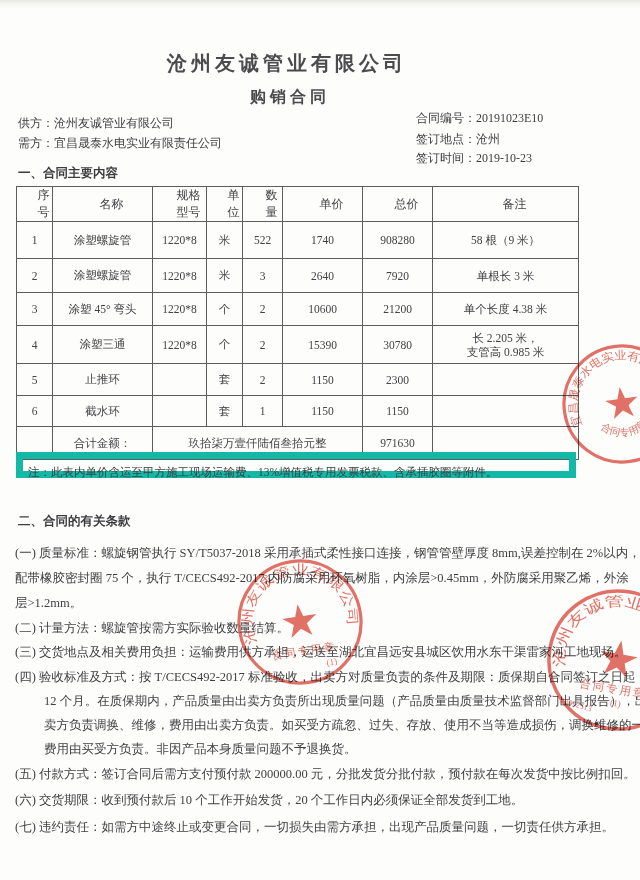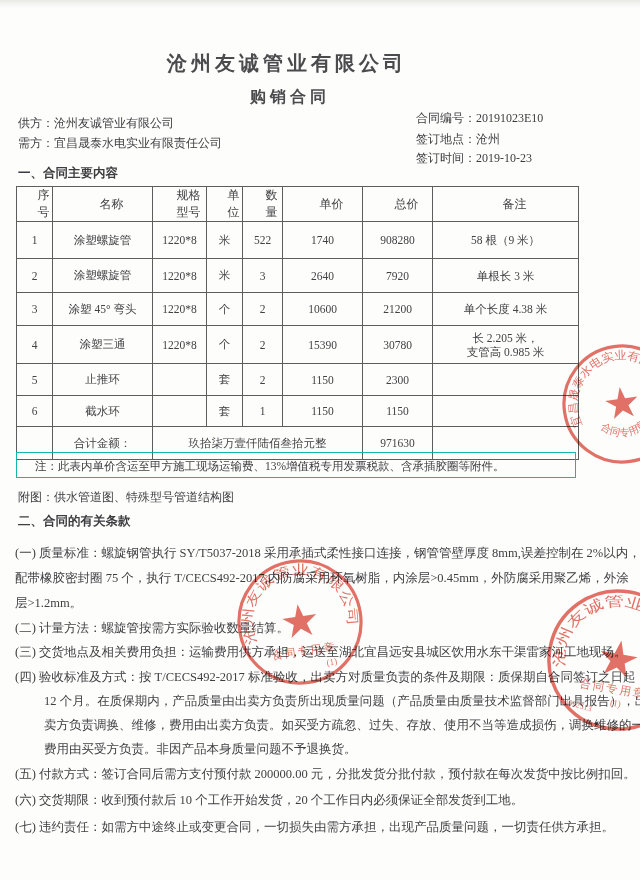--- a/index.html
+++ b/index.html
@@ -19,22 +19,22 @@
     font-size:16px;font-weight:600;letter-spacing:4px;color:#4b4b4e;}
   .line12{font-size:12px;}
   .heading{font-size:12.5px;font-weight:600;}
   table.main{position:absolute;left:16px;top:186px;border-collapse:collapse;
     table-layout:fixed;width:562px;font-size:11.5px;color:#424245;}
   table.main td,table.main th{border:1px solid #5d5d60;text-align:center;
     vertical-align:middle;padding:0 2px;overflow:hidden;font-weight:normal;}
   table.main th{font-size:12px;padding-left:20px;}
   td.remark{white-space:pre-line;line-height:14px;}
   .notebox{position:absolute;left:16px;top:452px;width:560px;height:26px;
-    border:1px solid #14b8a6;font-size:11.5px;line-height:26px;
-    padding-left:18px;box-sizing:border-box;white-space:nowrap;}
+    border:7px solid #14b8a6;font-size:11.5px;line-height:26px;
+    padding-left:5px;box-sizing:border-box;white-space:nowrap;}
   .clause{position:absolute;font-size:12.5px;white-space:nowrap;color:#3f3f42;}
   .stamp{position:absolute;opacity:.8;mix-blend-mode:multiply;}
   .stamp text{fill:#dc4f41;font-family:"Liberation Serif","DejaVu Serif",serif;}
   .stamp circle{fill:none;stroke:#dc4f41;}
   .stamp polygon{fill:#dc4f41;}
   .dot{position:absolute;width:3px;height:3px;border-radius:50%;background:#3a3a3a;}
 </style>
 </head>
 <body>
 
@@ -141,21 +141,20 @@
       <td>合计金额：</td>
       <td colspan="4">玖拾柒万壹仟陆佰叁拾元整</td>
       <td>971630</td>
       <td></td>
     </tr>
   </tbody>
     </table>
 
   <div class="notebox">注：此表内单价含运至甲方施工现场运输费、13%增值税专用发票税款、含承插胶圈等附件。</div>
 
-  <div class="abs line12" style="left:18px;top:489px;">附图：供水管道图、特殊型号管道结构图</div>
   <div class="abs heading" style="left:18px;top:513px;">二、合同的有关条款</div>
 
   <div class="clause" style="left:15px;top:545px;">(一) 质量标准：螺旋钢管执行 SY/T5037-2018 采用承插式柔性接口连接，钢管管壁厚度 8mm,误差控制在 2%以内，</div>
   <div class="clause" style="left:15px;top:570px;">配带橡胶密封圈 75 个，执行 T/CECS492-2017,内防腐采用环氧树脂，内涂层&gt;0.45mm，外防腐采用聚乙烯，外涂</div>
   <div class="clause" style="left:15px;top:595px;">层&gt;1.2mm。</div>
   <div class="clause" style="left:15px;top:620px;">(二) 计量方法：螺旋管按需方实际验收数量结算。</div>
   <div class="clause" style="left:15px;top:644px;">(三) 交货地点及相关费用负担：运输费用供方承担，运送至湖北宜昌远安县城区饮用水东干渠雷家河工地现场。</div>
   <div class="clause" style="left:15px;top:669px;">(四) 验收标准及方式：按 T/CECS492-2017 标准验收，出卖方对质量负责的条件及期限：质保期自合同签订之日起</div>
   <div class="clause" style="left:44px;top:693px;">12 个月。在质保期内，产品质量由出卖方负责所出现质量问题（产品质量由质量技术监督部门出具报告），出</div>
   <div class="clause" style="left:44px;top:717px;">卖方负责调换、维修，费用由出卖方负责。如买受方疏忽、过失、存放、使用不当等造成损伤，调换维修的一</div>

